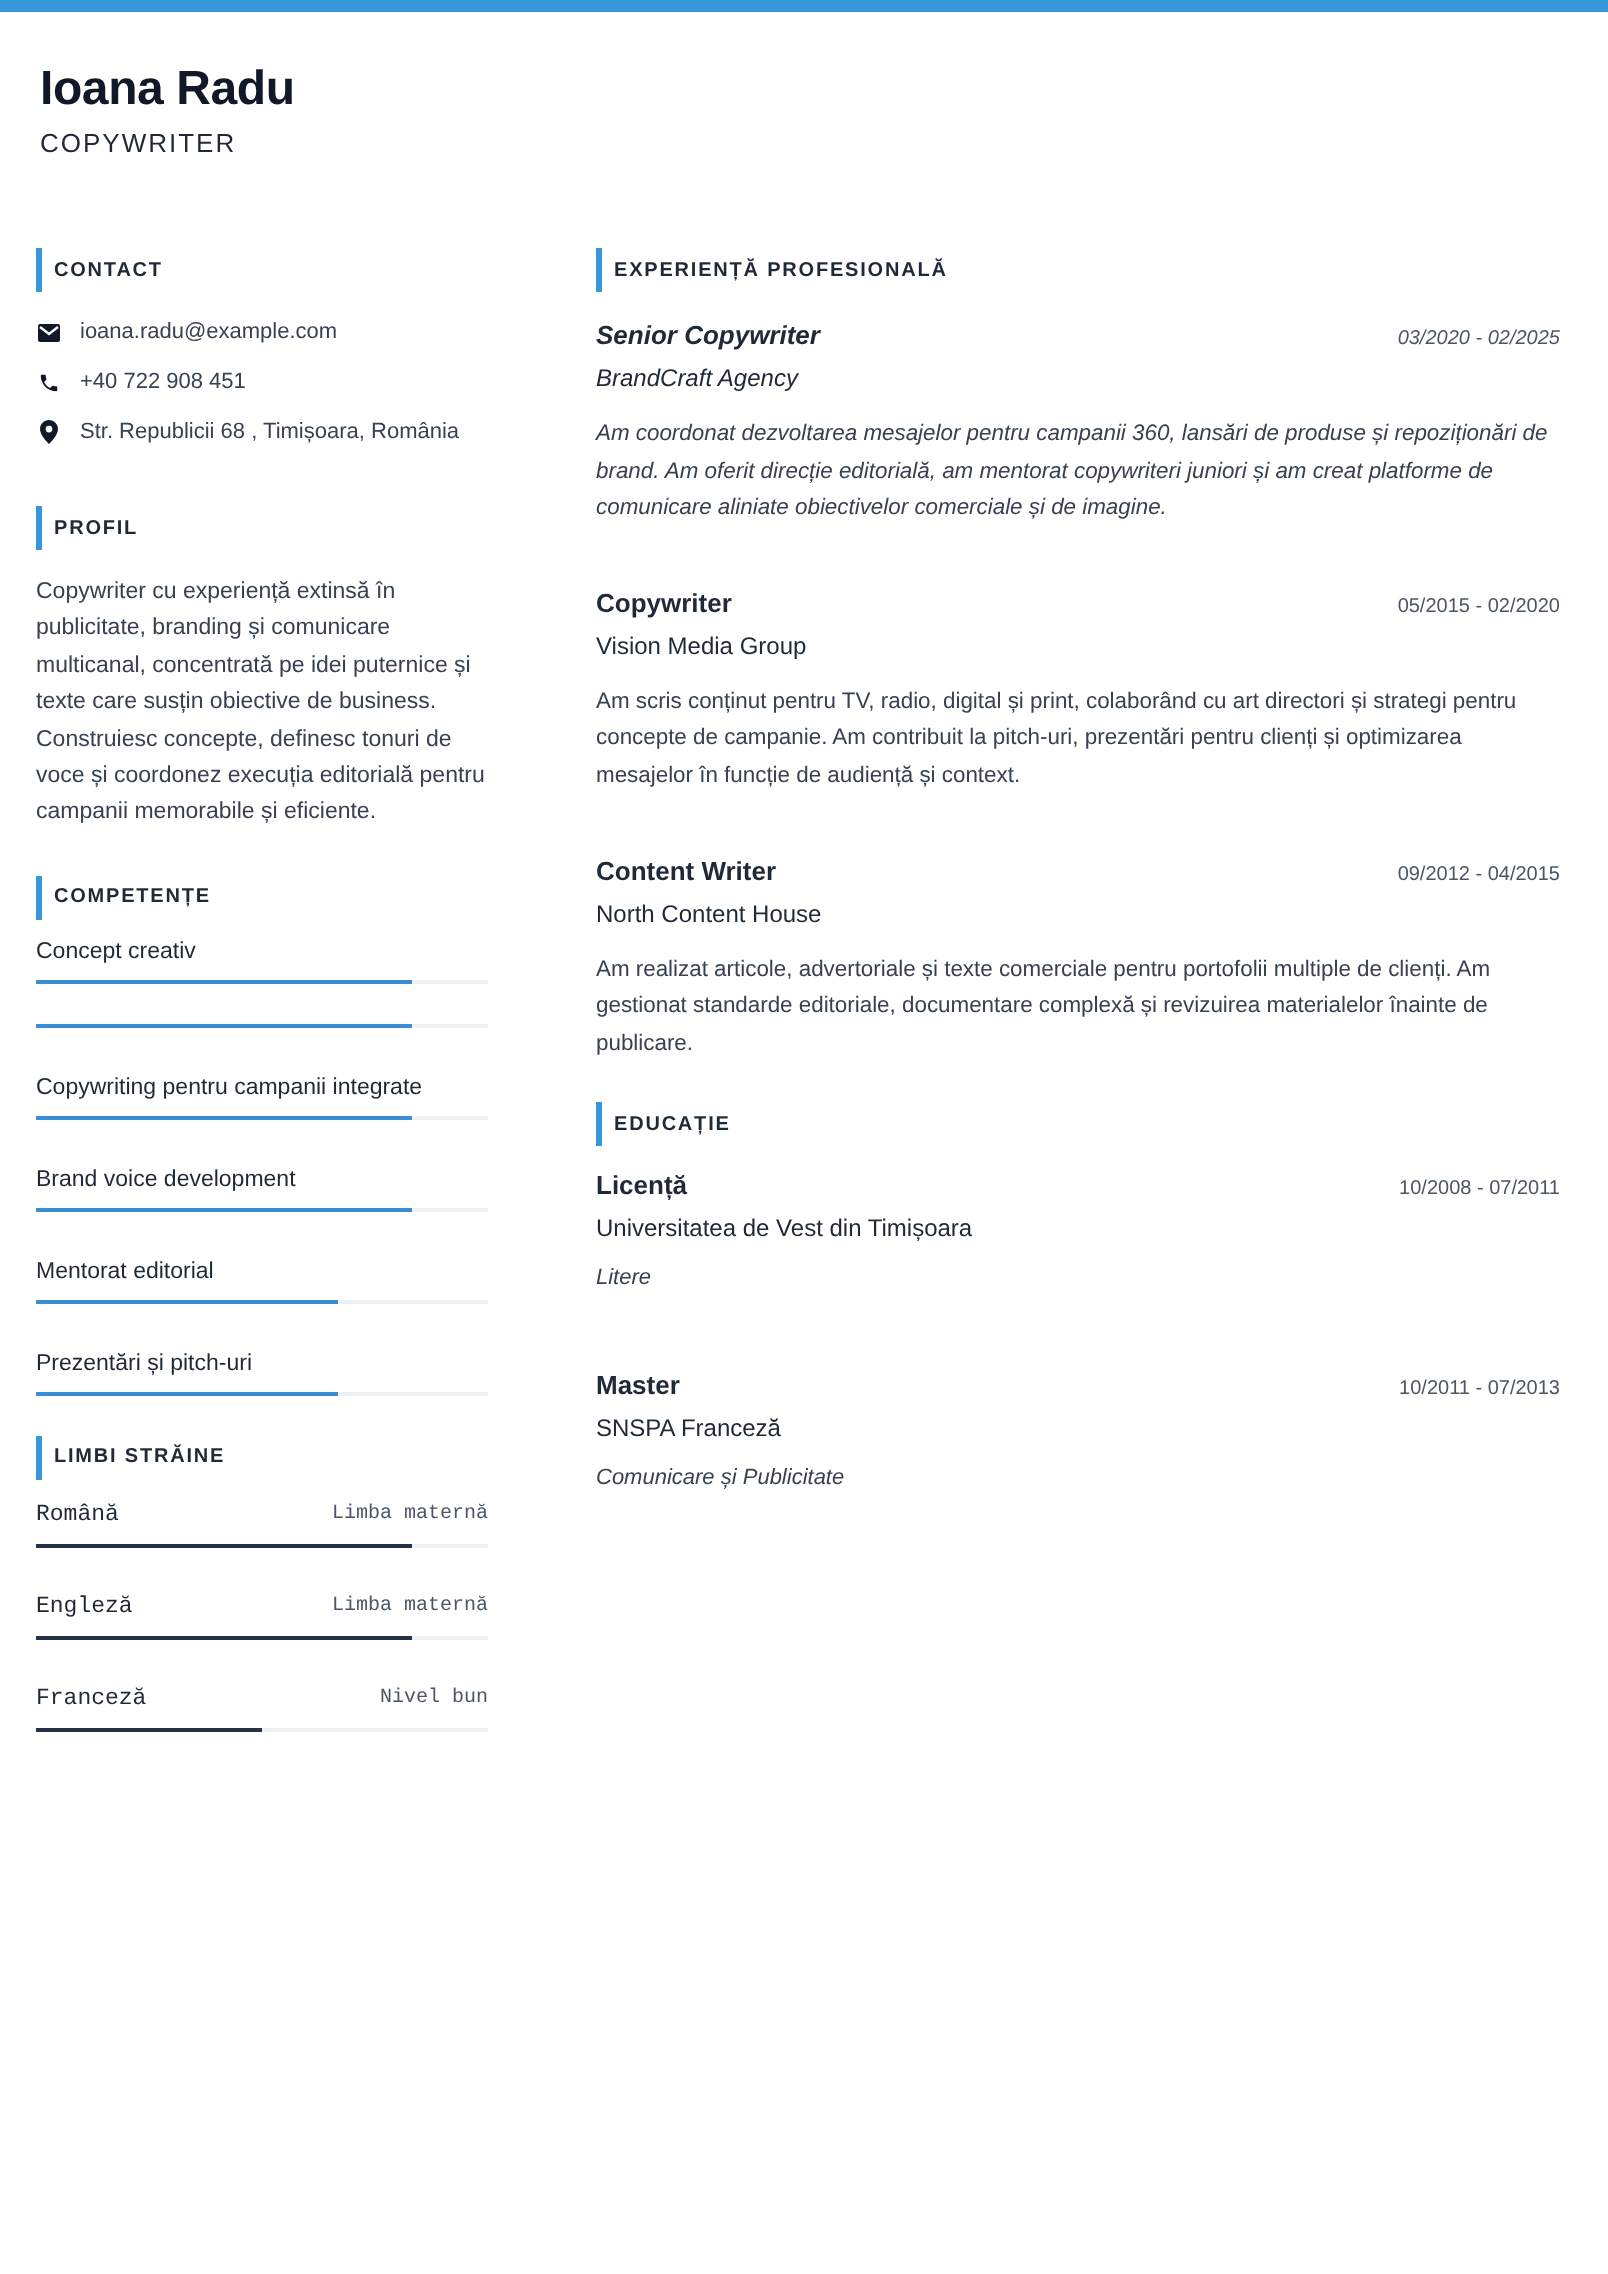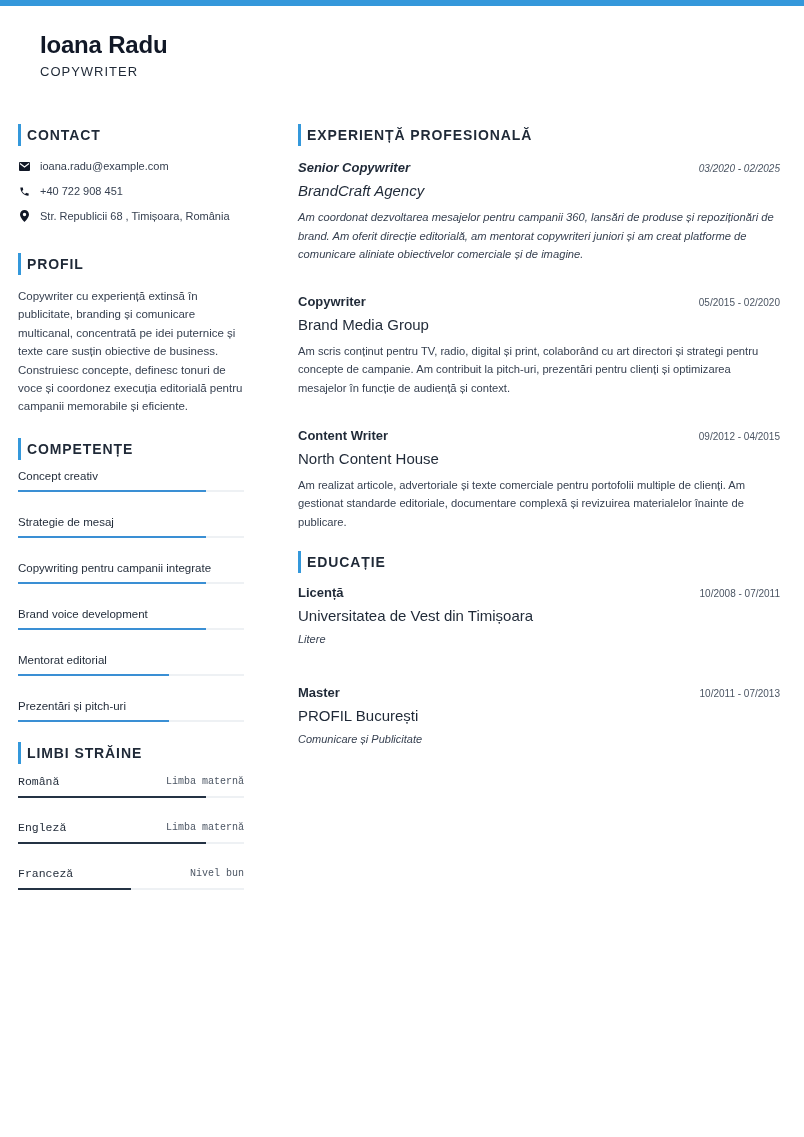--- a/index.html
+++ b/index.html
@@ -1,48 +1,48 @@
 <!DOCTYPE html>
 <html><head>
   <meta charset="utf-8">
   <style>
     * { box-sizing: border-box; margin: 0; padding: 0; }
     html, body { width: 804px; height: 1137px; background: #ffffff; }
     body { font-family: "Liberation Sans", "DejaVu Sans", sans-serif; color: #1f2937; position: relative; overflow: hidden; }
     .topbar { position: absolute; left: 0; top: 0; width: 804px; height: 6px; background: #3498db; }
-    .header { position: absolute; left: 40px; top: 31px; }
+    .header { position: absolute; left: 20px; top: 31px; }
     .name { font-size: 24px; font-weight: bold; color: #111827; letter-spacing: -0.2px; line-height: 28px; }
     .title { font-size: 13px; color: #1f2937; letter-spacing: 1px; margin-top: 5px; line-height: 16px; }
 
     .left { position: absolute; left: 18px; top: 124px; width: 226px; }
     .right { position: absolute; left: 298px; top: 124px; width: 482px; }
 
     .sec-head { display: flex; align-items: center; height: 22px; }
     .sec-head .bar { width: 3px; height: 22px; background: #3498db; margin-right: 6px; }
-    .sec-head span.t { font-size: 14px; font-weight: bold; color: #1f2937; letter-spacing: 0.9px; }
+    .sec-head span.t { font-size: 10px; font-weight: bold; color: #1f2937; letter-spacing: 0.9px; }
 
     .contact-list { margin-top: 14px; }
     .contact-item { display: flex; align-items: flex-start; height: 25px; font-size: 11px; color: #374151; }
     .contact-item .ic { width: 12px; height: 12px; margin-right: 10px; display: inline-flex; align-items: center; justify-content: center; }
 
     .profile { font-size: 11.5px; line-height: 18.4px; color: #374151; margin-top: 12px; }
 
     .skill { margin-top: 0; text-align: right; }
     .skill .lbl { font-size: 11.5px; color: #1f2937; height: 20px; line-height: 18px; display: flex; justify-content: space-between; align-items: center; }
     .skill .lbl .lvl { font-size: 10px; color: #4b5563; }
     .track { position: relative; height: 2px; background: #eef1f4; margin-top: 4px; margin-bottom: 20px; display: flex; }
     .track .seg { flex: 1; height: 2px; border-right: 1px solid transparent; }
     .track .seg.on-blue { background: #3a8fd4; }
     .track .seg.on-navy { background: #243244; }
 
     .job { margin-bottom: 20px; }
     .job .row1 { display: flex; justify-content: space-between; align-items: baseline; height: 20px; }
     .job .role { font-size: 13px; font-weight: bold; color: #1f2937; }
     .job .dates { font-size: 10px; color: #4b5563; }
-    .job .company { font-size: 15px; color: #1f2937; margin-top: 2px; height: 18px; }
+    .job .company { font-size: 12px; color: #1f2937; margin-top: 2px; height: 18px; }
     .job .desc { font-size: 11.2px; line-height: 18.6px; color: #374151; margin-top: 8px; }
     .edu .spec { font-size: 11px; font-style: italic; color: #374151; margin-top: 8px; }
   </style>
 </head>
 <body>
 
 <div class="topbar"></div>
 
 <div class="header">
   <div class="name">Ioana Radu</div>
@@ -101,23 +101,20 @@
       <div class="track">
           <div class="seg on-blue"></div>
           <div class="seg on-blue"></div>
           <div class="seg on-blue"></div>
           <div class="seg on-blue"></div>
           <div class="seg on-blue"></div>
           <div class="seg"></div>
         </div>
     </div>
     <div class="skill">
-      <div class="lbl">
-          <span>Strategie de mesaj</span>
-        </div>
       <div class="track">
           <div class="seg on-blue"></div>
           <div class="seg on-blue"></div>
           <div class="seg on-blue"></div>
           <div class="seg on-blue"></div>
           <div class="seg on-blue"></div>
           <div class="seg"></div>
         </div>
     </div>
     <div class="skill">
@@ -237,21 +234,21 @@
         <span class="dates">03/2020 - 02/2025</span>
       </div>
       <div class="company">BrandCraft Agency</div>
       <div class="desc">Am coordonat dezvoltarea mesajelor pentru campanii 360, lansări de produse și repoziționări de brand. Am oferit direcție editorială, am mentorat copywriteri juniori și am creat platforme de comunicare aliniate obiectivelor comerciale și de imagine.</div>
     </div>
     <div class="job" style="margin-bottom:30px;">
       <div class="row1">
         <span class="role">Copywriter</span>
         <span class="dates">05/2015 - 02/2020</span>
       </div>
-      <div class="company">Brand Media Group</div>
+      <div class="company">Vision Media Group</div>
       <div class="desc">Am scris conținut pentru TV, radio, digital și print, colaborând cu art directori și strategi pentru concepte de campanie. Am contribuit la pitch-uri, prezentări pentru clienți și optimizarea mesajelor în funcție de audiență și context.</div>
     </div>
     <div class="job" style="margin-bottom:20px;">
       <div class="row1">
         <span class="role">Content Writer</span>
         <span class="dates">09/2012 - 04/2015</span>
       </div>
       <div class="company">North Content House</div>
       <div class="desc">Am realizat articole, advertoriale și texte comerciale pentru portofolii multiple de clienți. Am gestionat standarde editoriale, documentare complexă și revizuirea materialelor înainte de publicare.</div>
     </div>
@@ -269,17 +266,17 @@
         <span class="dates">10/2008 - 07/2011</span>
       </div>
       <div class="company">Universitatea de Vest din Timișoara</div>
       <div class="spec">Litere</div>
     </div>
     <div class="job edu">
       <div class="row1">
         <span class="role">Master</span>
         <span class="dates">10/2011 - 07/2013</span>
       </div>
-      <div class="company">PROFIL București</div>
+      <div class="company">SNSPA Franceză</div>
       <div class="spec">Comunicare și Publicitate</div>
     </div>
   </div>
 </div>
 
 </body></html>

